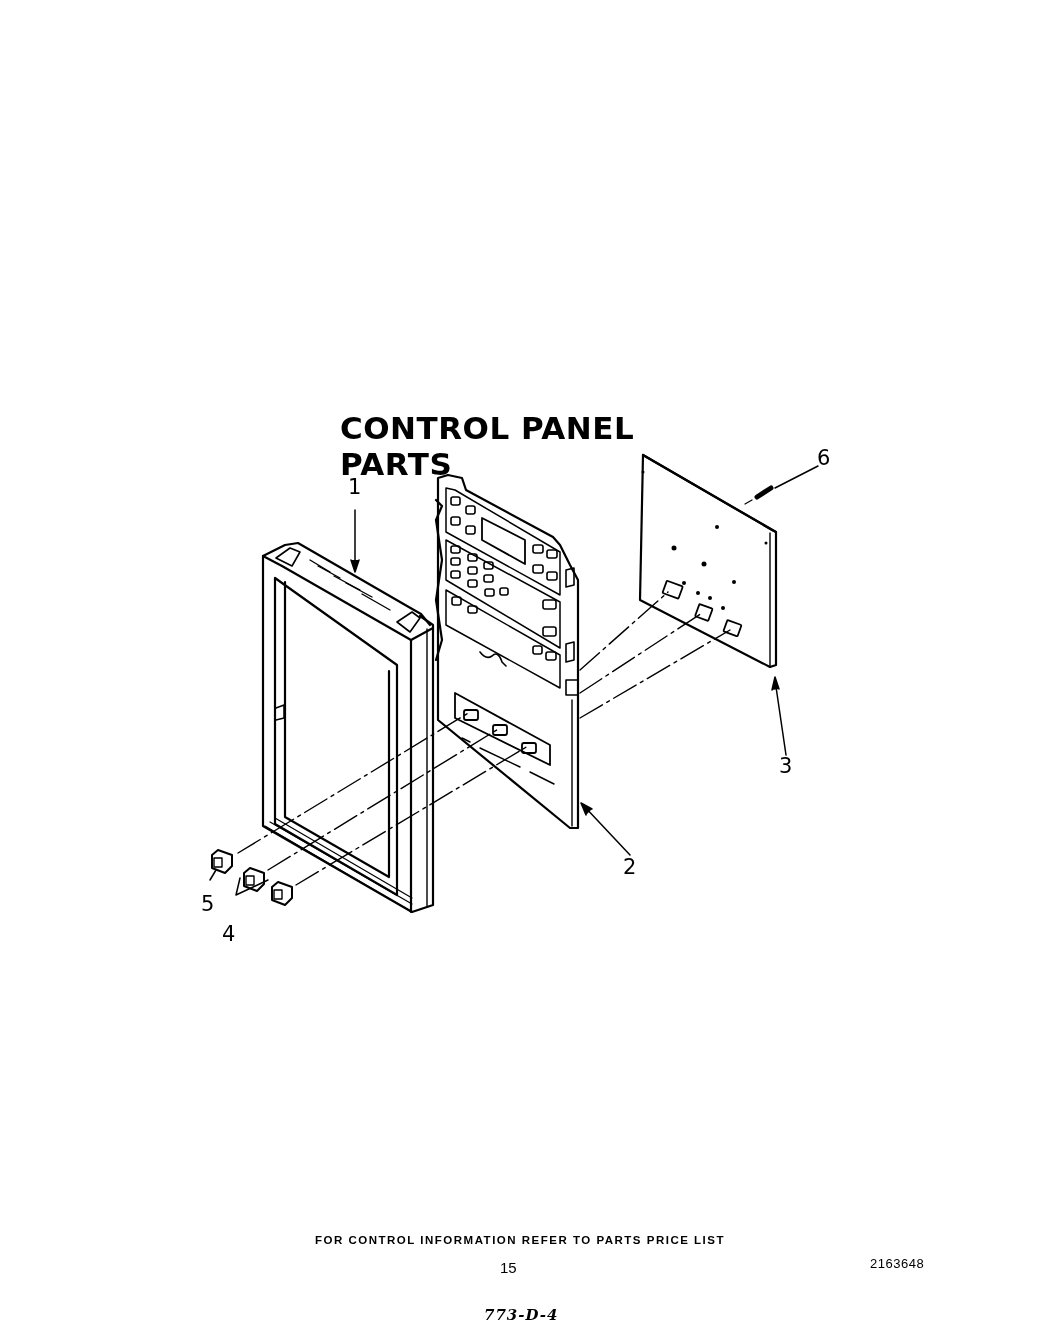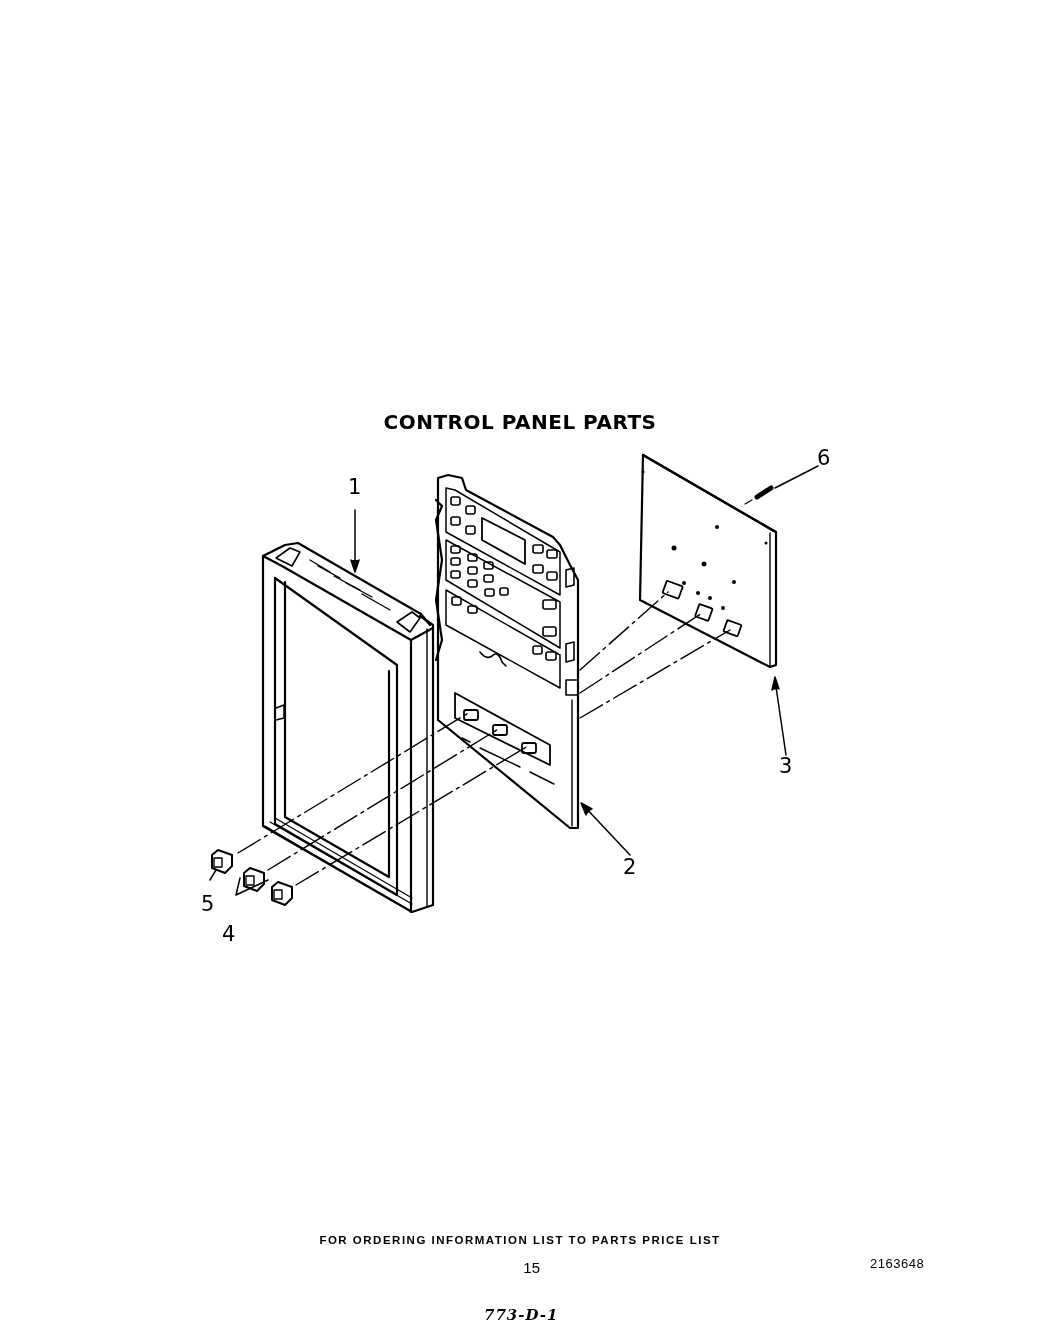--- a/index.html
+++ b/index.html
@@ -1,27 +1,27 @@
 <!DOCTYPE html>
 <html><head>
 <meta charset="utf-8">
 <style>
   html, body { margin: 0; padding: 0; background: #ffffff; }
   body { width: 1046px; height: 1331px; position: relative; overflow: hidden; font-family: "DejaVu Sans", sans-serif; color: #000; }
   .title {
-    position: absolute; left: 340px; top: 410px; width: 360px; text-align: center;
-    font-family: "DejaVu Sans", sans-serif; font-weight: bold; font-size: 20px; letter-spacing: 0.5px;
+    position: absolute; left: 340px; top: 410px; width: 360px; text-align: left;
+    font-family: "DejaVu Sans", sans-serif; font-weight: bold; font-size: 31px; letter-spacing: 0.5px;
   }
   .diagram { position: absolute; left: 0; top: 0; width: 1046px; height: 1331px; }
   .callout { position: absolute; font-family: "DejaVu Sans", sans-serif; font-size: 21px; font-weight: normal; }
   .footer-note {
     position: absolute; left: 240px; top: 1234px; width: 560px; text-align: center;
     font-family: "Liberation Sans", sans-serif; font-weight: bold; font-size: 11.5px; letter-spacing: 1.5px;
   }
-  .page-number { position: absolute; left: 500px; top: 1259px; width: 40px; text-align: right; font-family: "Liberation Sans", sans-serif; font-size: 15px; }
+  .page-number { position: absolute; left: 500px; top: 1259px; width: 40px; text-align: left; font-family: "Liberation Sans", sans-serif; font-size: 15px; }
   .doc-number { position: absolute; left: 870px; top: 1256px; font-family: "Liberation Sans", sans-serif; font-size: 13px; letter-spacing: 0.5px; }
   .handwritten { position: absolute; left: 484px; top: 1306px; font-family: "DejaVu Serif", serif; font-style: italic; font-weight: bold; font-size: 15px; letter-spacing: 1px; }
 </style>
 </head>
 <body>
 
 <div class="title">CONTROL PANEL PARTS</div>
 
 <svg class="diagram" viewBox="0 0 1046 1331" width="1046" height="1331" fill="none" stroke="#000" stroke-linecap="round" stroke-linejoin="round">
 
@@ -159,16 +159,16 @@
   </g>
 </svg>
 
 <div class="callout" style="left:348px;top:475px;">1</div>
 <div class="callout" style="left:623px;top:855px;">2</div>
 <div class="callout" style="left:779px;top:754px;">3</div>
 <div class="callout" style="left:222px;top:922px;">4</div>
 <div class="callout" style="left:201px;top:892px;">5</div>
 <div class="callout" style="left:817px;top:446px;">6</div>
 
-<div class="footer-note">FOR ORDERING INFORMATION LIST TO PARTS PRICE LIST</div>
+<div class="footer-note">FOR CONTROL INFORMATION REFER TO PARTS PRICE LIST</div>
 <div class="page-number">15</div>
 <div class="doc-number">2163648</div>
-<div class="handwritten">773-D-1</div>
+<div class="handwritten">773-D-4</div>
 
 </body></html>

